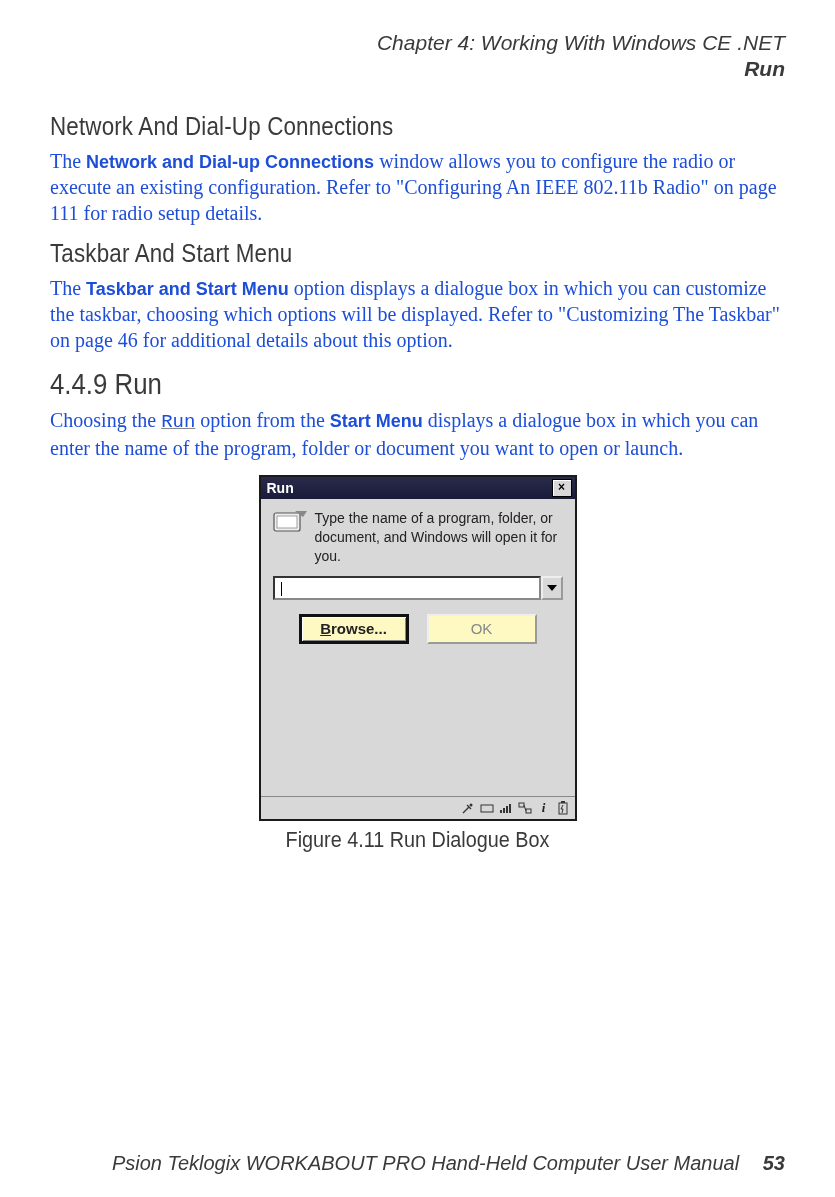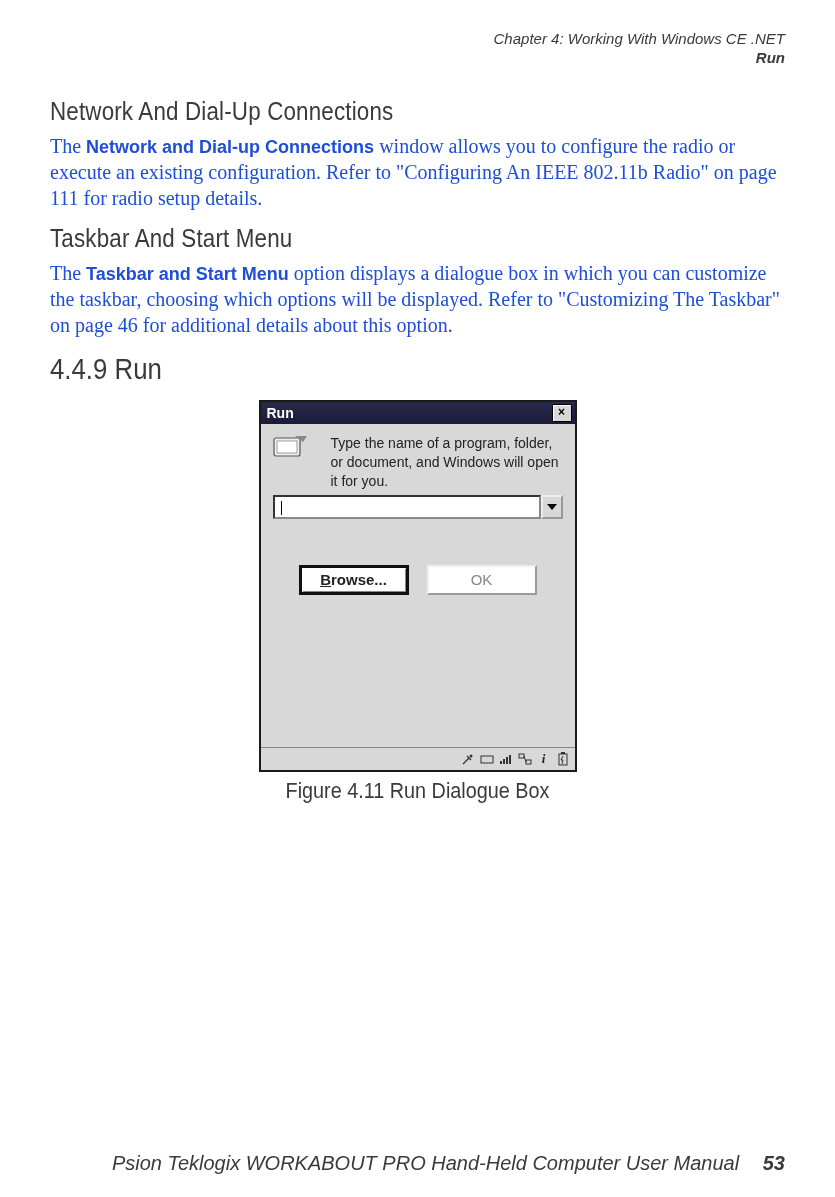--- a/index.html
+++ b/index.html
@@ -13,21 +13,21 @@
     color: #2e2e2e;
   }
   .page {
     padding: 30px 50px 0 50px;
     box-sizing: border-box;
   }
   .chapter-header {
     text-align: right;
     font-style: italic;
     font-family: Arial, Helvetica, sans-serif;
-    font-size: 15px;
+    font-size: 21px;
     line-height: 1.25;
     margin-bottom: 28px;
     color: #3a3a3a;
   }
   .chapter-header .line2 {
     font-weight: bold;
   }
   h2.condensed {
     font-family: "Arial Narrow", Arial, sans-serif;
     font-stretch: condensed;
@@ -103,23 +103,23 @@
     box-shadow: inset 1px 1px 0 #fff;
   }
   .dlg-body {
     padding: 10px 12px 10px 12px;
     font-family: Tahoma, Arial, sans-serif;
     font-size: 14px;
     color: #222;
   }
   .dlg-icon-row {
     display: flex;
-    gap: 24px;
+    gap: 8px;
     align-items: flex-start;
-    margin-bottom: 4px;
+    margin-bottom: 10px;
   }
   .run-icon {
     flex: 0 0 34px;
     height: 26px;
   }
   .run-icon svg { width: 34px; height: 26px; }
   .dlg-text {
     flex: 1;
     line-height: 1.35;
   }
@@ -166,30 +166,29 @@
   }
   .btn-row {
     display: flex;
     gap: 18px;
     justify-content: center;
     padding: 0 6px 6px 6px;
   }
   .dlg-btn {
     width: 110px;
     height: 30px;
-    background: #ffffff;
+    background: #fef9c3;
     border: 2px outset #eee;
     font-family: Tahoma, Arial, sans-serif;
     font-size: 15px;
     font-weight: bold;
     display: flex;
     align-items: center;
     justify-content: center;
     box-sizing: border-box;
-    margin-top: 32px;
   }
   .dlg-btn.browse {
     border: 3px solid #111;
     box-shadow: inset 1px 1px 0 #fff, inset -1px -1px 0 #888;
   }
   .dlg-btn.browse .u { text-decoration: underline; }
   .dlg-btn.ok {
     color: #888;
     font-weight: normal;
   }
@@ -254,20 +253,23 @@
   <p class="body-text">
     <span>The </span><span class="bold-cond">Network and Dial-up Connections</span><span> window allows you to configure the radio or execute an existing configuration. Refer to "Configuring An IEEE 802.11b Radio" on page 111 for radio setup details.</span>
   </p>
 
   <h2 class="condensed">Taskbar And Start Menu</h2>
   <p class="body-text">
     <span>The </span><span class="bold-cond">Taskbar and Start Menu</span><span> option displays a dialogue box in which you can customize the taskbar, choosing which options will be displayed. Refer to "Customizing The Taskbar" on page 46 for additional details about this option.</span>
   </p>
 
   <h2 class="section-num">4.4.9  Run</h2>
+  <p class="body-text">
+    <span>Choosing the </span><span class="mono">Run</span><span> option from the </span><span class="bold-cond">Start Menu</span><span> displays a dialogue box in which you can enter the name of the program, folder or document you want to open or launch.</span>
+  </p>
 
   <div class="figure-wrap">
     <div class="run-dialog">
       <div class="titlebar">
         <span>Run</span>
         <span class="close-btn">×</span>
       </div>
       <div class="dlg-body">
         <div class="dlg-icon-row">
           <div class="run-icon">

